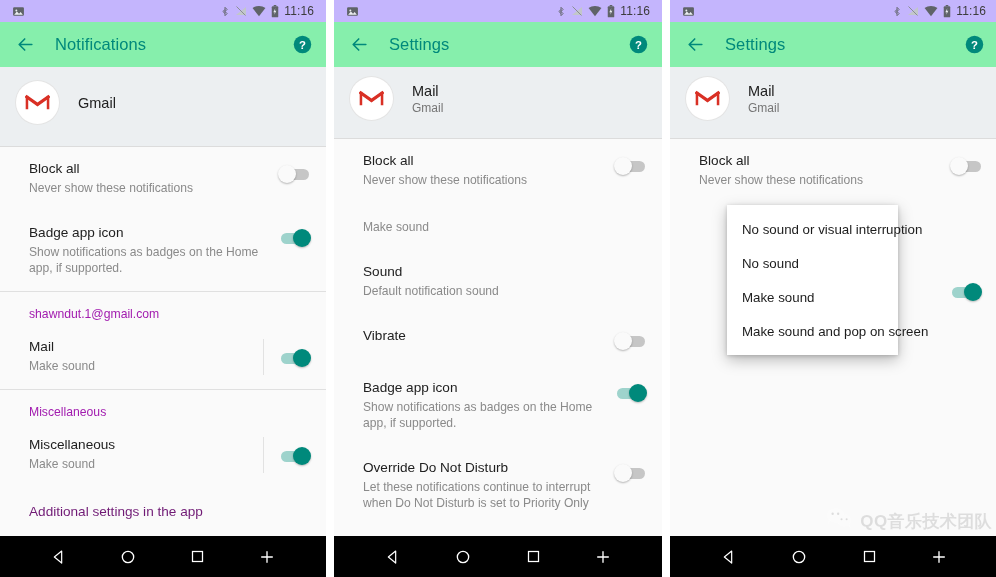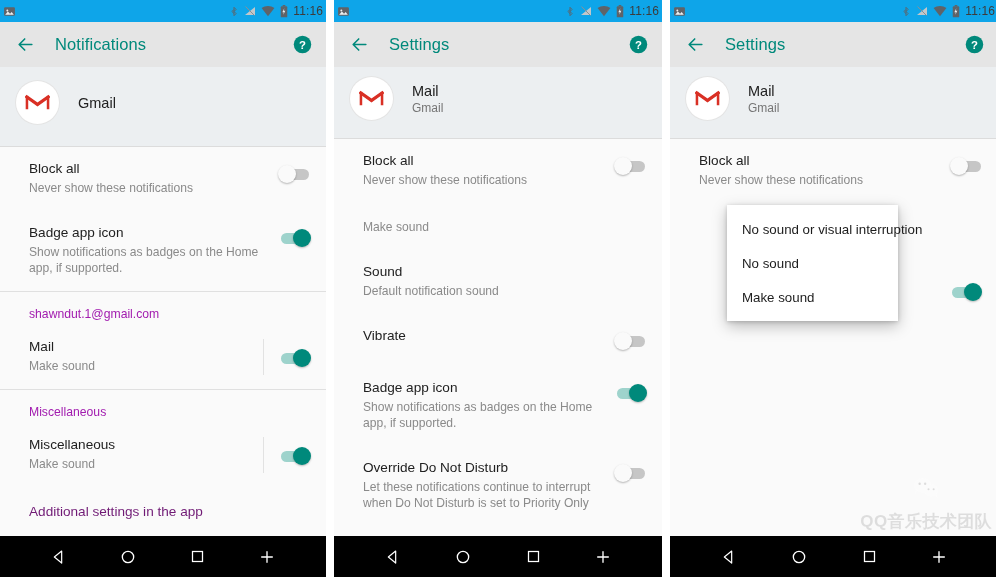--- a/index.html
+++ b/index.html
@@ -22,36 +22,36 @@
     flex: 0 0 auto;
   }
   .p1 { width: 326px; }
   .gap { width: 8px; flex: 0 0 auto; background: #ffffff; height: 577px; }
   .p2 { width: 328px; }
   .p3 { width: 328px; }
 
   
   .statusbar {
     height: 22px;
-    background: #0ea5e9;
+    background: #c4b5fd;
     display: flex;
     align-items: center;
-    padding: 0 3px;
+    padding: 0 12px;
     font-size: 11.5px;
     color: #4a4a4a;
   }
   .sb-left { display: flex; align-items: center; gap: 4px; }
   .sb-right { margin-left: auto; display: flex; align-items: center; gap: 5px; }
   .sb-time { font-size: 12px; color: #3c3c3c; letter-spacing: .1px; }
   .ic { display: inline-block; line-height: 0; }
 
   
   .toolbar {
     height: 45px;
-    background: #e5e5e5;
+    background: #86efac;
     display: flex;
     align-items: center;
     padding: 0 12px;
   }
   .back-arrow { width: 26px; height: 26px; display:flex; align-items:center; justify-content:center; }
   .toolbar-title {
     margin-left: 17px;
     color: #00897b;
     font-size: 16.5px;
     font-weight: 500;
@@ -145,24 +145,23 @@
     position: absolute; bottom: 0; left: 0; right: 0;
     height: 41px; background: #000000;
     display: flex; align-items: center; justify-content: space-around;
     padding: 0 24px;
   }
   .navbar .nb { width: 26px; height: 26px; display:flex; align-items:center; justify-content:center; }
 
   
   .watermark {
     position: absolute; bottom: 44px; right: 6px;
-    display: flex; align-items: center; gap: 7px;
+    display: flex; align-items: flex-end; gap: 7px;
     opacity: .30;
     pointer-events: none;
-    flex-direction: column;
   }
   .wm-text {
     font-size: 17px; color: #9e9e9e; font-weight: 600;
     letter-spacing: .4px; white-space: nowrap;
   }
   .faint {
     position: absolute; color: #d8d8d8; font-size: 12px;
     white-space: nowrap;
   }
 </style>
@@ -589,20 +588,21 @@
           <span class="tgl-thumb"></span>
       </span>
 
       <div class="faint" style="left:58px; top:183px;">&nbsp;</div>
     </div>
 
     <div class="dropdown">
       <div class="dd-item">No sound or visual interruption</div>
       <div class="dd-item">No sound</div>
       <div class="dd-item">Make sound</div>
+      <div class="dd-item">Make sound and pop on screen</div>
     </div>
 
     <div class="watermark">
       <span>
         <svg width="28" height="22" viewBox="0 0 32 26">
           <ellipse cx="12" cy="10" rx="10" ry="8.4" fill="#ffffff"></ellipse>
           <path d="M6 17l-3 3 1-4.5z" fill="#ffffff"></path>
           <circle cx="8.5" cy="8" r="1.4" fill="#9e9e9e"></circle>
           <circle cx="15" cy="8" r="1.4" fill="#9e9e9e"></circle>
           <ellipse cx="22" cy="16" rx="8.5" ry="7.2" fill="#ffffff"></ellipse>

